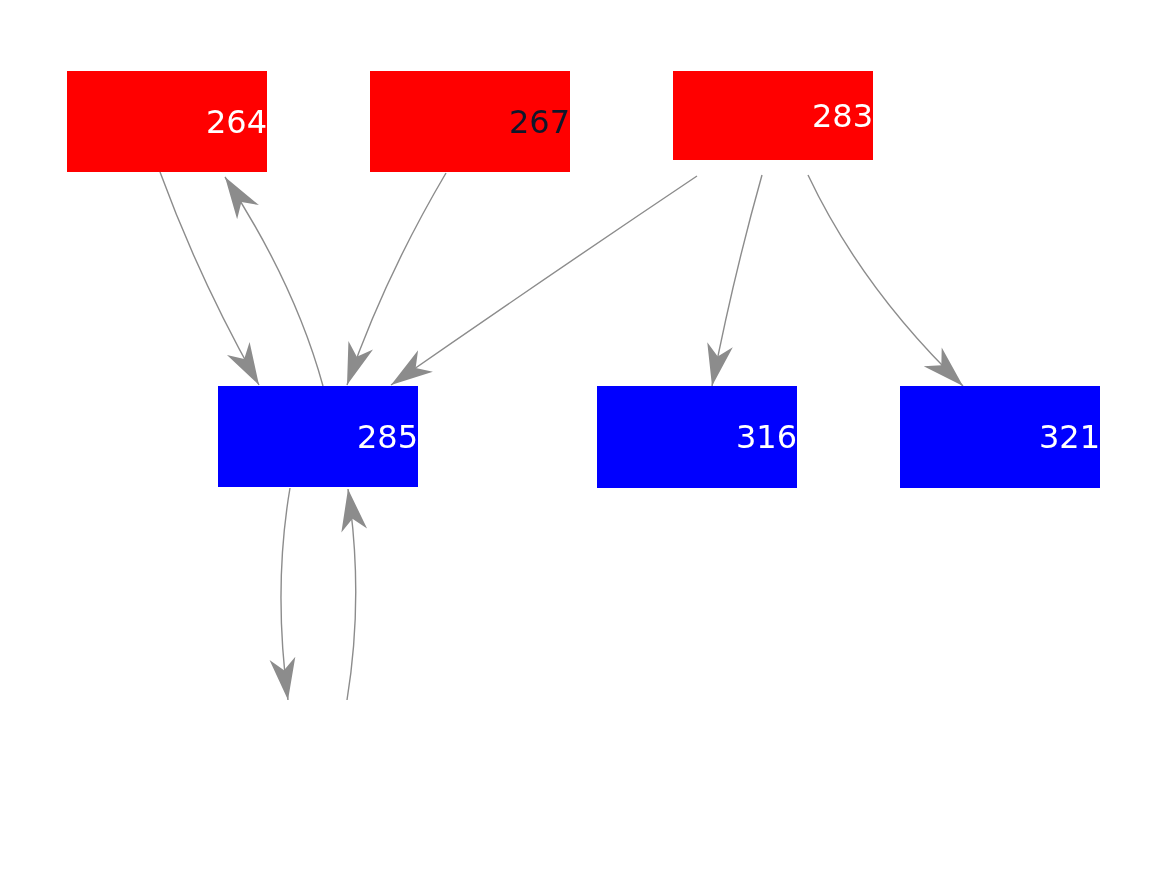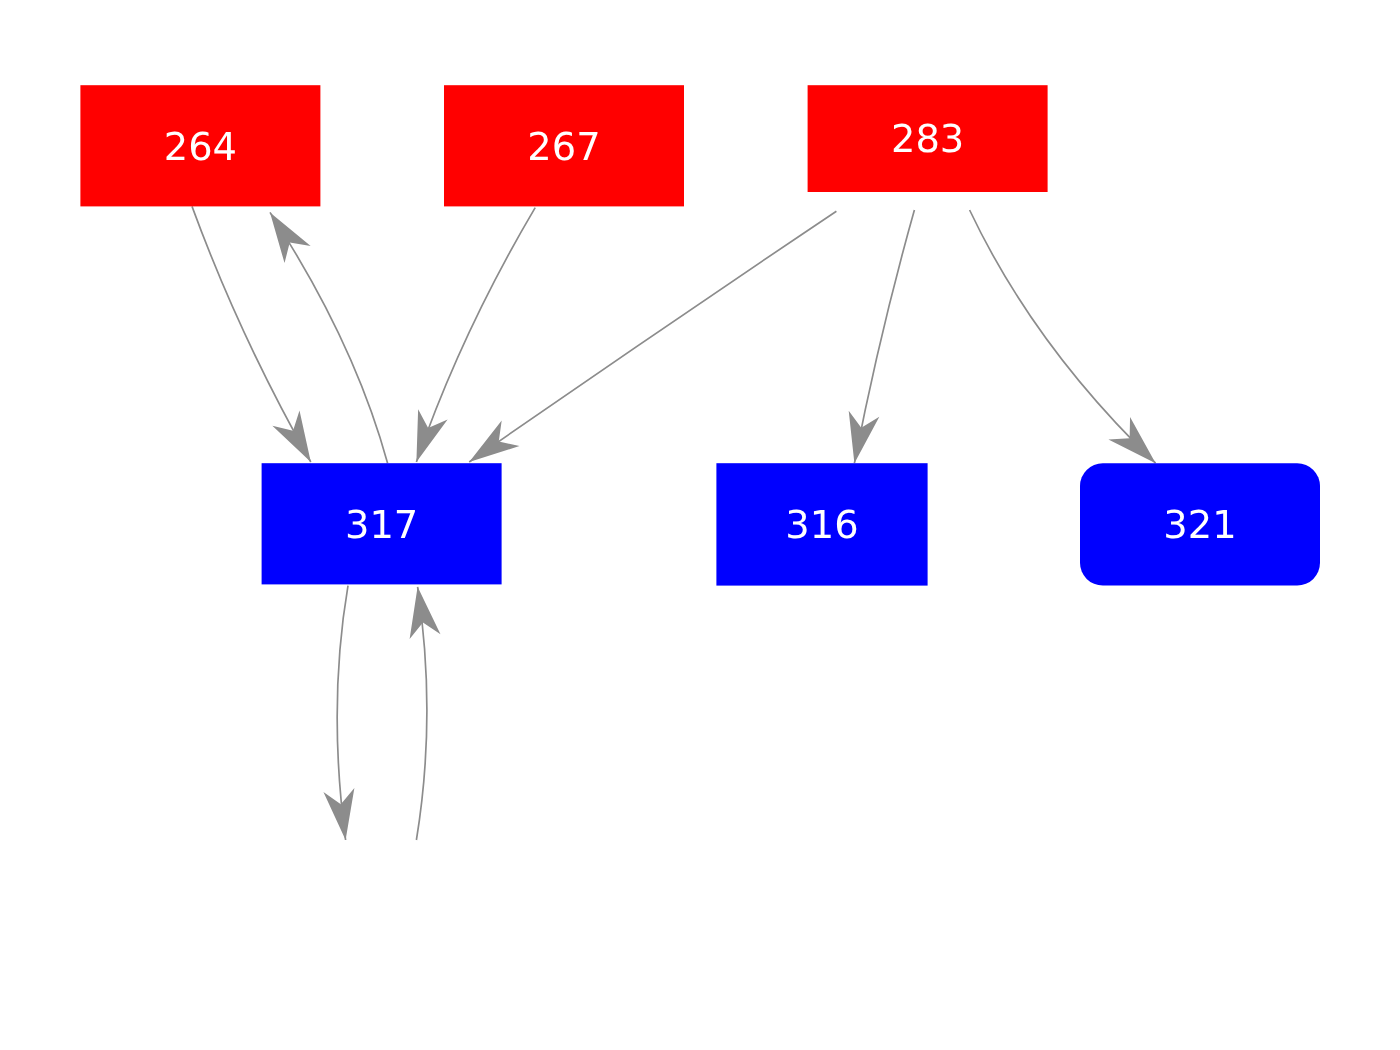--- a/index.html
+++ b/index.html
@@ -23,21 +23,21 @@
     height: 875px;
   }
   .edge {
     fill: none;
     stroke-width: 1.4px;
   }
   .node {
     position: absolute;
     display: flex;
     align-items: center;
-    justify-content: center;
+    justify-content: flex-end;
     color: #ffffff;
     font-size: 32px;
     line-height: 1;
     user-select: none;
   }
 </style>
 </head>
 <body>
 
 <div class="stage">
@@ -55,28 +55,28 @@
         <path d="M 762 175 Q 733 278 712 386" class="edge" stroke="#8c8c8c" marker-end="url(#arrow)"></path>
         <path d="M 808 175 Q 862 289 963 386" class="edge" stroke="#8c8c8c" marker-end="url(#arrow)"></path>
         <path d="M 290 488 Q 273 588 288 700" class="edge" stroke="#8c8c8c" marker-end="url(#arrow)"></path>
         <path d="M 347 700 Q 364 596 348 489" class="edge" stroke="#8c8c8c" marker-end="url(#arrow)"></path>
       </g>
   </svg>
 
 <div class="node" style="left: 67px; top: 71px; width: 200px; height: 101px; background: rgb(255, 0, 0); color: rgb(255, 255, 255);">
       <span>264</span>
     </div>
-    <div class="node" style="left: 370px; top: 71px; width: 200px; height: 101px; background: rgb(255, 0, 0); color: #ffffff;">
+    <div class="node" style="left: 370px; top: 71px; width: 200px; height: 101px; background: rgb(255, 0, 0); color: #0f172a;">
       <span>267</span>
     </div>
     <div class="node" style="left: 673px; top: 71px; width: 200px; height: 89px; background: rgb(255, 0, 0); color: rgb(255, 255, 255);">
       <span>283</span>
     </div>
     <div class="node" style="left: 218px; top: 386px; width: 200px; height: 101px; background: rgb(0, 0, 255); color: rgb(255, 255, 255);">
-      <span>317</span>
+      <span>285</span>
     </div>
-    <div class="node" style="left: 597px; top: 386px; width: 176px; height: 102px; background: rgb(0, 0, 255); color: rgb(255, 255, 255);">
+    <div class="node" style="left: 597px; top: 386px; width: 200px; height: 102px; background: rgb(0, 0, 255); color: rgb(255, 255, 255);">
       <span>316</span>
     </div>
-    <div class="node" style="left: 900px; top: 386px; width: 200px; height: 102px; background: rgb(0, 0, 255); color: rgb(255, 255, 255); border-radius: 19px;">
+    <div class="node" style="left: 900px; top: 386px; width: 200px; height: 102px; background: rgb(0, 0, 255); color: rgb(255, 255, 255);">
       <span>321</span>
     </div>
   </div>
 
 </body></html>

